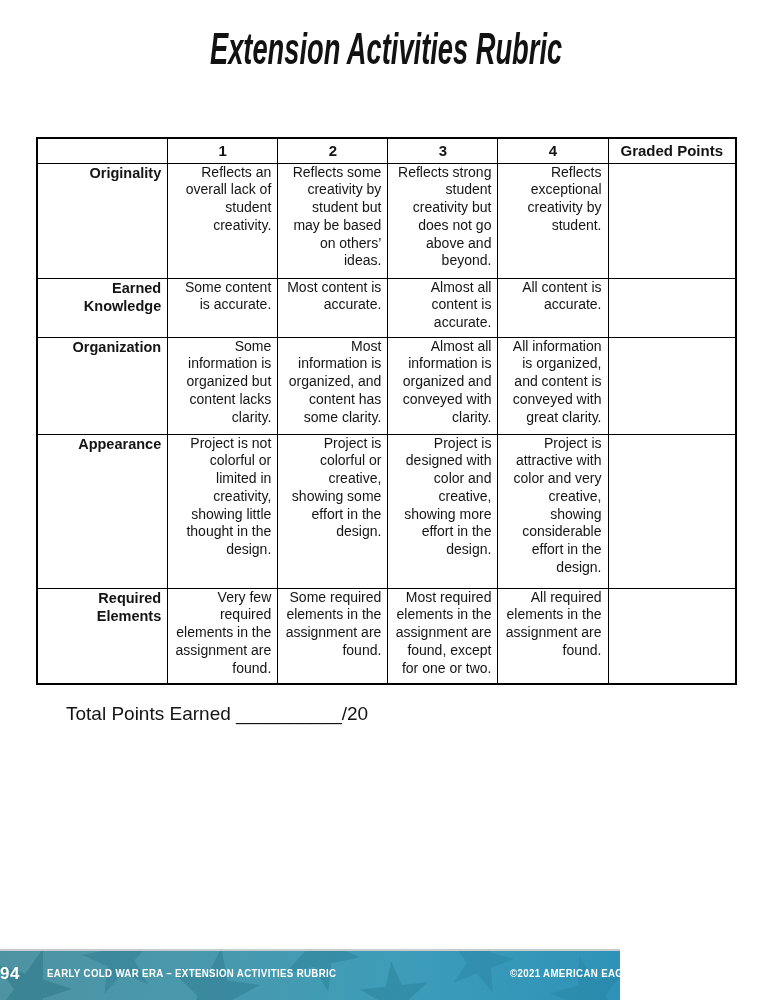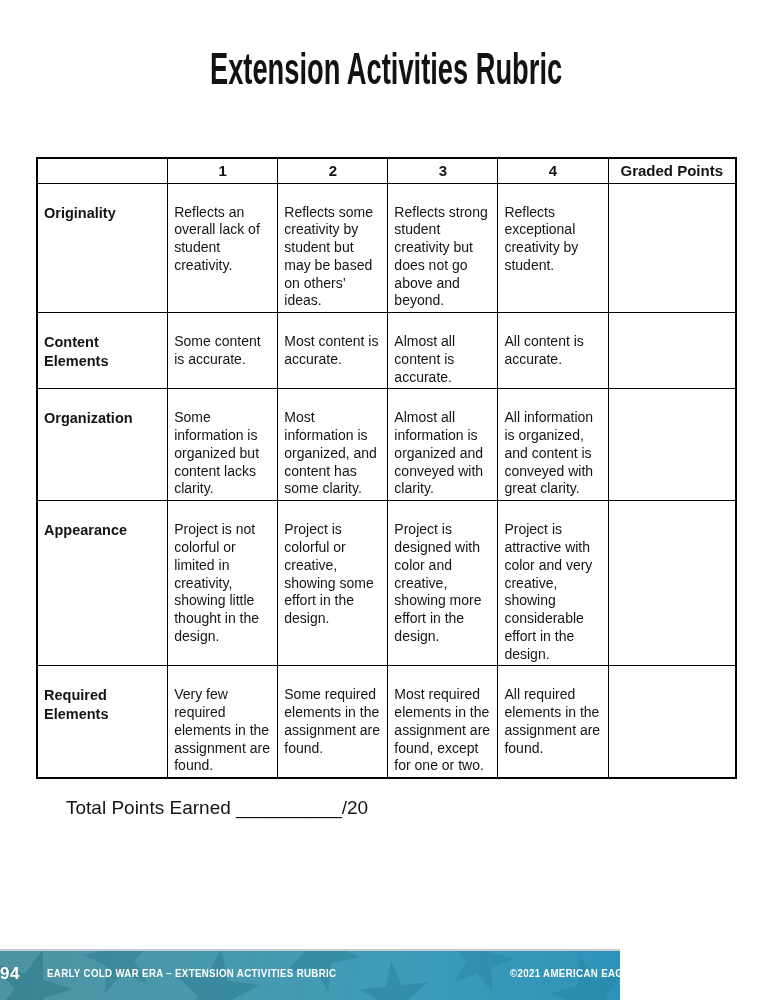--- a/index.html
+++ b/index.html
@@ -6,42 +6,42 @@
   body{
     width:773px;height:1000px;position:relative;overflow:hidden;
     background:#ffffff;color:#111;
     font-family:"Liberation Sans", sans-serif;
     -webkit-font-smoothing:antialiased;
   }
   .page{width:773px;height:1000px;position:relative;}
 
   
   .title-wrap{
-    padding-top:44px;height:46px;
-    display:flex;justify-content:center;align-items:flex-start;
+    padding-top:24px;height:46px;
+    display:flex;justify-content:center;align-items:flex-start;font-style:italic;
   }
   .title-wrap h1{
     margin:0;font-size:44px;font-weight:bold;color:#121212;
     letter-spacing:0px;white-space:nowrap;
     transform:scaleX(0.62);transform-origin:center top;
     font-family:"Liberation Sans", sans-serif;
   }
 
   
   table.rubric{
     border-collapse:collapse;table-layout:fixed;
     width:701px;margin:67px auto 0 36px;
     background:#fff;
   }
   table.rubric, table.rubric th, table.rubric td{
     border:1.5px solid #000;
   }
   table.rubric{border:2.5px solid #000;}
   table.rubric th, table.rubric td{
-    padding:20px 6px 2px 6px;vertical-align:top;text-align:left;
+    padding:0 6px 2px 6px;vertical-align:top;text-align:right;
     font-size:14px;line-height:1.27;color:#141414;
     overflow:hidden;
   }
   table.rubric thead th{
     text-align:center;vertical-align:middle;font-weight:bold;font-size:15px;
     padding:2px 4px;
   }
   table.rubric thead tr{height:25px;}
   table.rubric tbody th.crit{font-weight:bold;font-size:14.5px;}
   table.rubric td{font-weight:normal;}
@@ -120,21 +120,21 @@
     <tbody id="rubric-body">
         <tr>
           <th class="crit">Originality</th>
           <td>Reflects an overall lack of student creativity.</td>
           <td>Reflects some creativity by student but may be based on others’ ideas.</td>
           <td>Reflects strong student creativity but does not go above and beyond.</td>
           <td>Reflects exceptional creativity by student.</td>
           <td></td>
         </tr>
         <tr>
-          <th class="crit">Content Elements</th>
+          <th class="crit">Earned Knowledge</th>
           <td>Some content is accurate.</td>
           <td>Most content is accurate.</td>
           <td>Almost all content is accurate.</td>
           <td>All content is accurate.</td>
           <td></td>
         </tr>
         <tr>
           <th class="crit">Organization</th>
           <td>Some information is organized but content lacks clarity.</td>
           <td>Most information is organized, and content has some clarity.</td>

